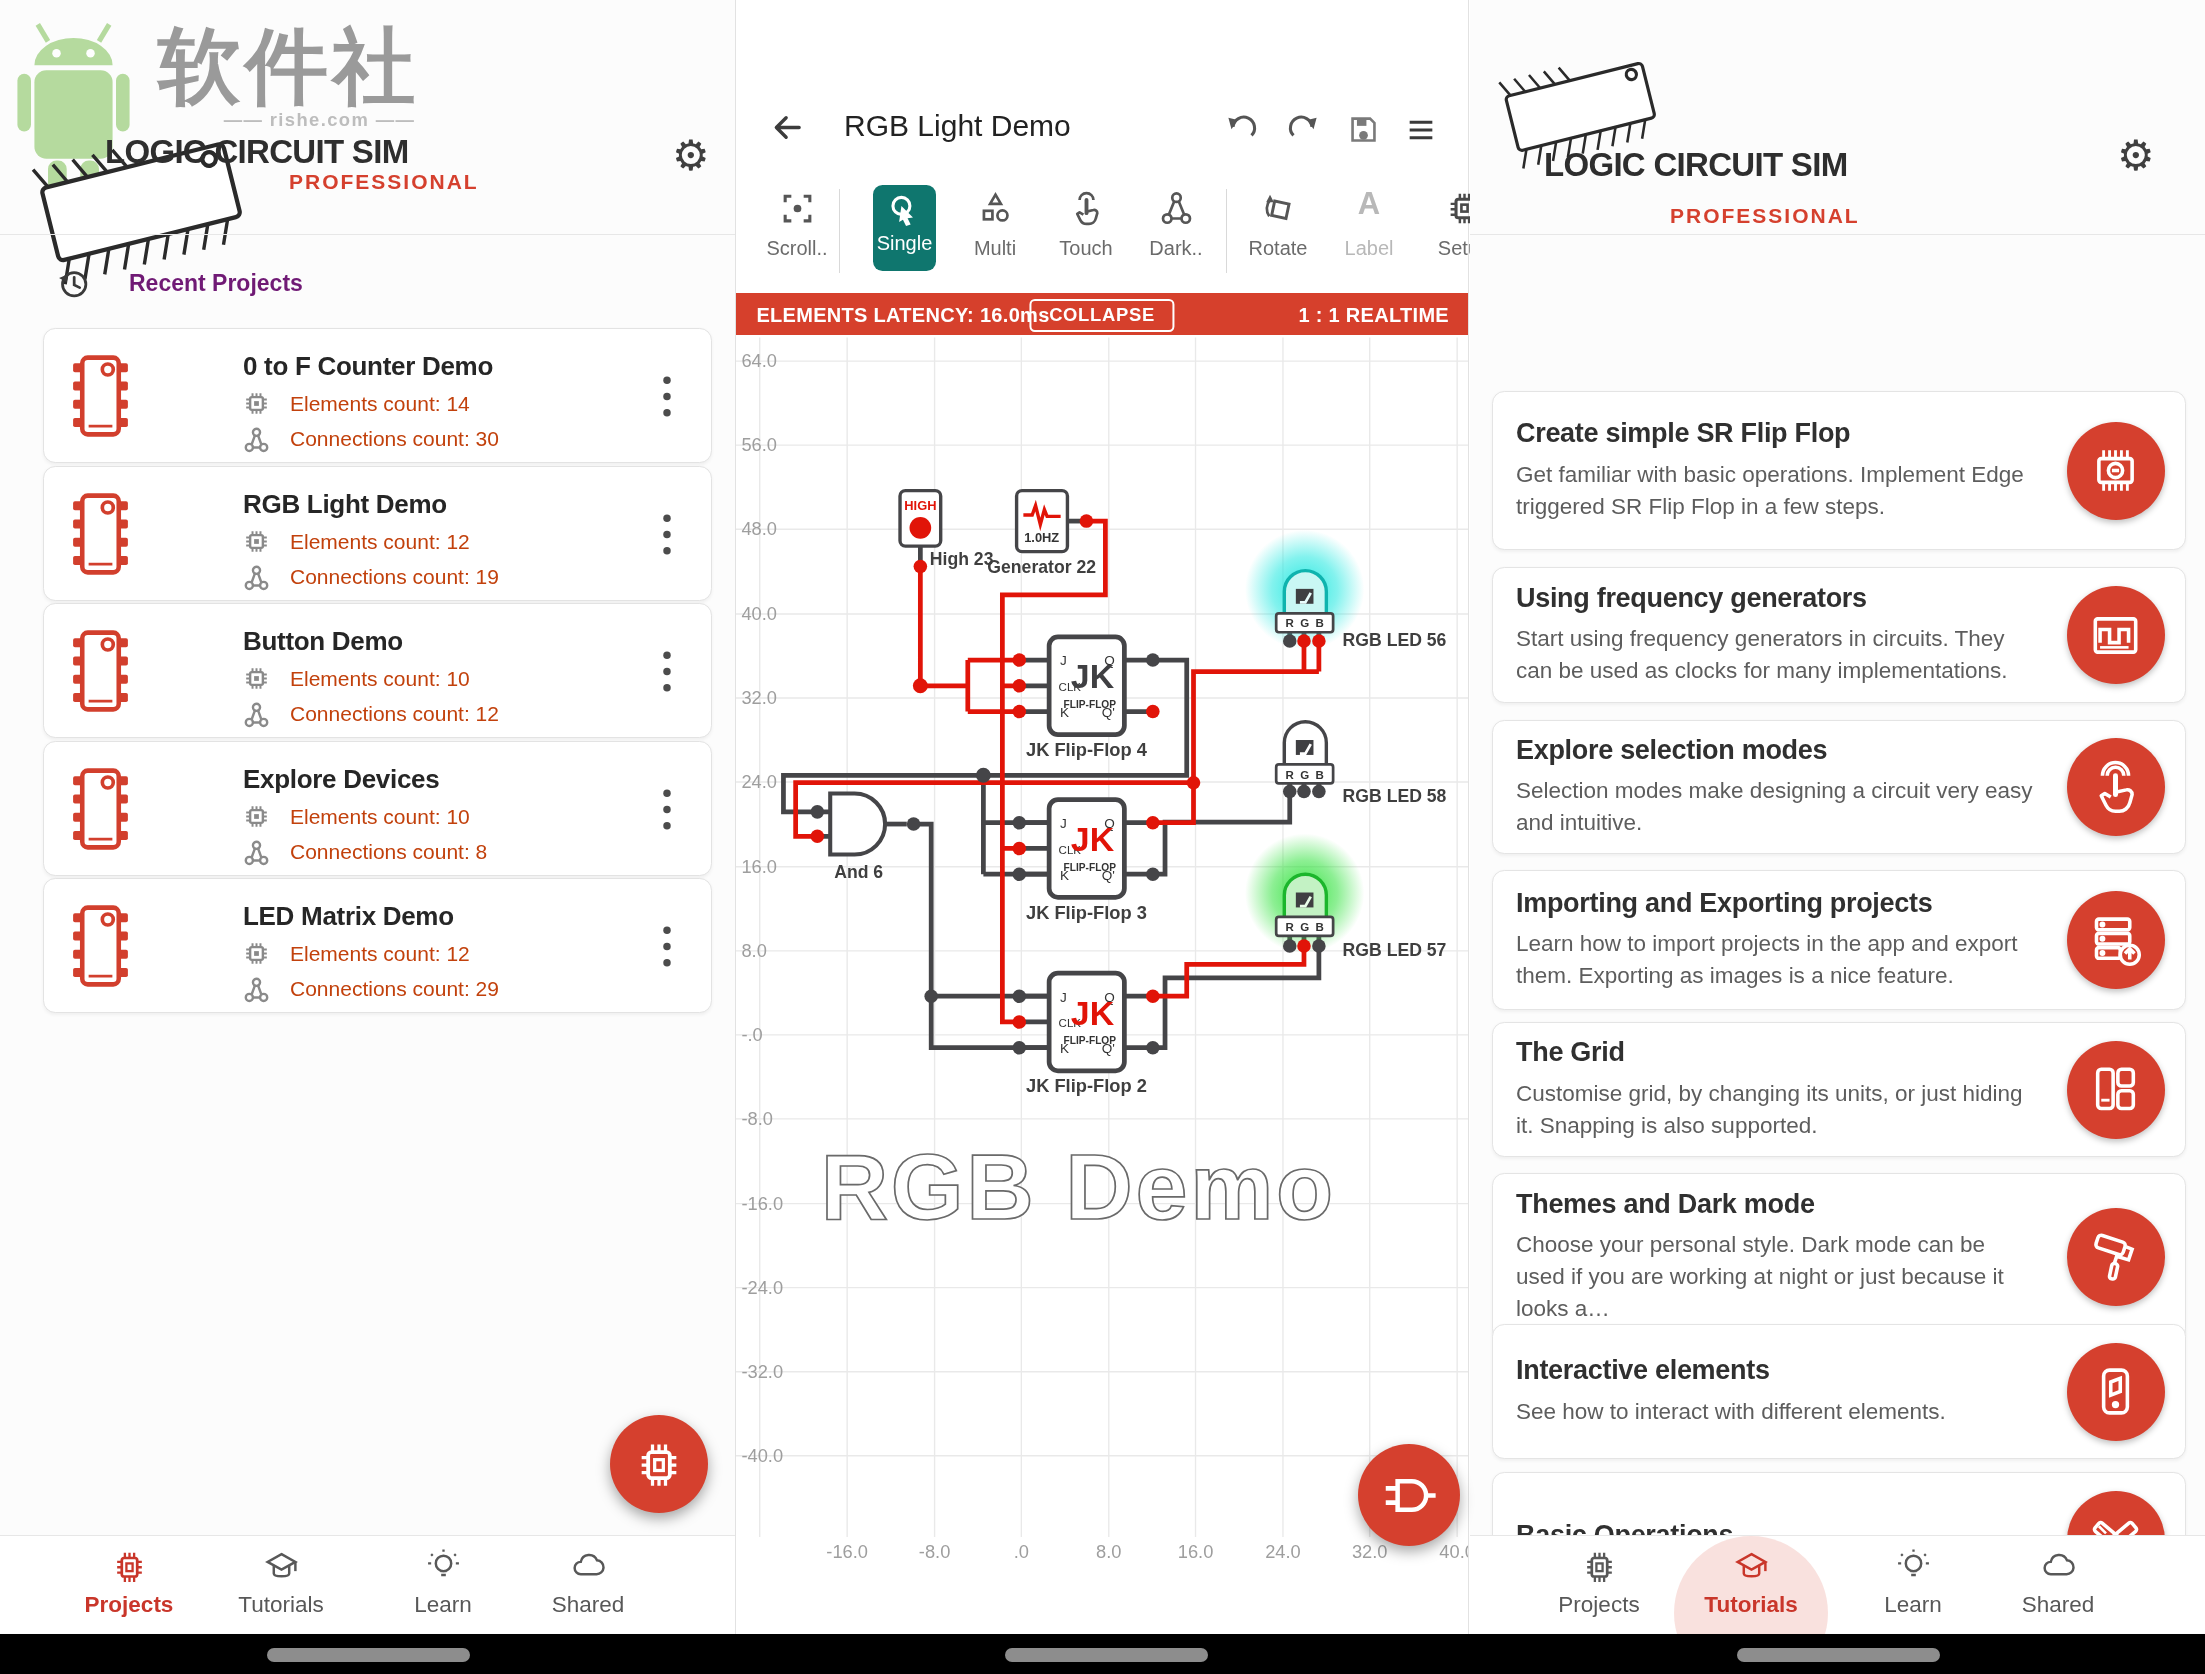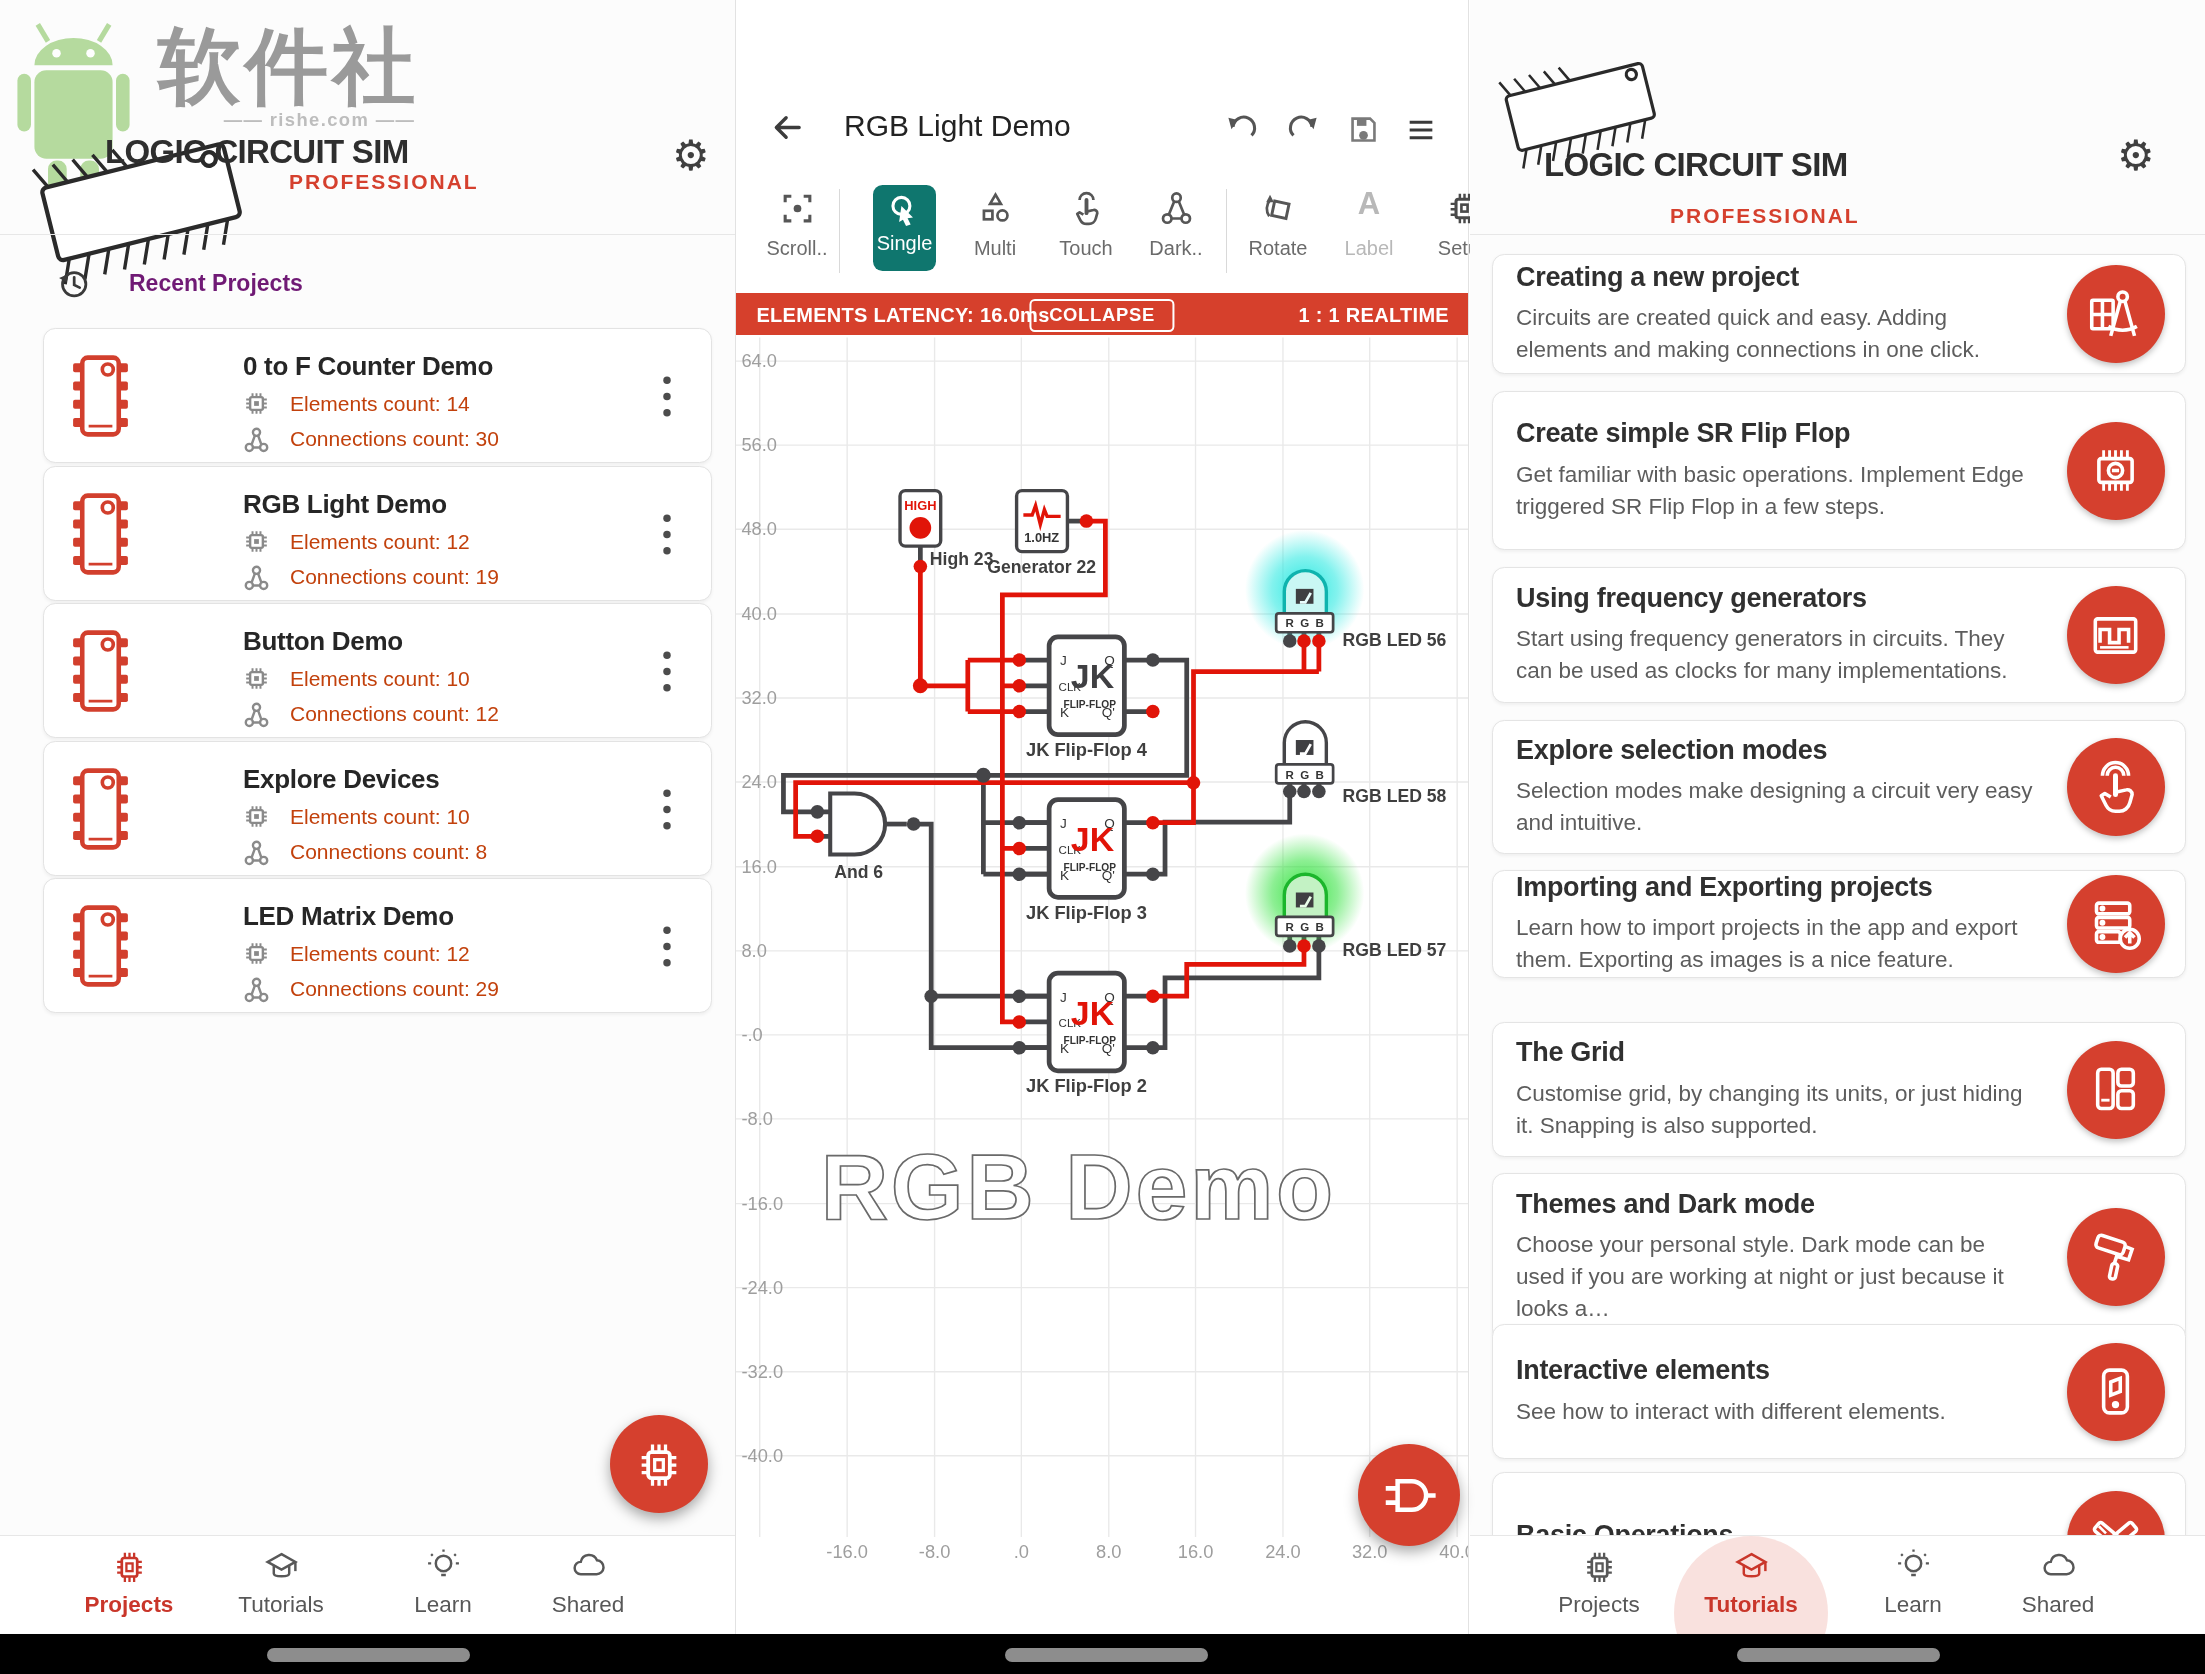--- a/index.html
+++ b/index.html
@@ -632,32 +632,20 @@
         <path d="M28 72 l-6 14 M40 72 l-6 14 M52 72 l-6 14 M64 72 l-6 14 M76 72 l-6 14 M88 72 l-6 14 M100 72 l-6 14 M112 72 l-6 14 M124 72 l-6 14"></path>
         <path d="M26 28 l-6 -12 M38 28 l-6 -12 M50 28 l-6 -12 M62 28 l-6 -12 M74 28 l-6 -12"></path>
       </g>
     </g>
   </svg>
   <div class="abs logo-title" style="left:74px;top:146px;font-size:33px;">LOGIC CIRCUIT SIM</div>
   <div class="abs logo-pro" style="left:200px;top:204px;font-size:21px;">PROFESSIONAL</div>
   <div class="abs gear" style="left:647px;top:135px;">⚙</div>
   <div class="divider-h" style="top:234px;"></div>
 
-  <div class="tcard" style="top:254px;height:120px;">
-    <div class="ttl">Creating a new project</div>
-    <div class="dsc">Circuits are created quick and easy. Adding elements and making connections in one click.</div>
-    <div class="ticon">
-      <svg width="57" height="57" viewBox="0 0 48 48" fill="none" stroke="#fff" stroke-width="3">
-          <rect x="4" y="12" width="18" height="24" rx="1"></rect>
-          <path d="M13 12v24 M4 24h18"></path>
-          <circle cx="30" cy="9" r="4"></circle>
-          <path d="M28 13 L20 42 M32 13 L40 42 M18 34 a24 24 0 0 0 24 0"></path>
-        </svg>
-    </div>
-  </div>
 
   <div class="tcard" style="top:391px;height:159px;">
     <div class="ttl">Create simple SR Flip Flop</div>
     <div class="dsc">Get familiar with basic operations. Implement Edge triggered SR Flip Flop in a few steps.</div>
     <div class="ticon">
       <svg width="57" height="57" viewBox="0 0 48 48" fill="none" stroke="#fff" stroke-width="3">
           <rect x="10" y="14" width="28" height="20" rx="2"></rect>
           <circle cx="24" cy="24" r="6"></circle>
           <path d="M21 24h6"></path>
           <path d="M14 14V7 M19 14V7 M24 14V7 M29 14V7 M34 14V7 M14 34v7 M19 34v7 M24 34v7 M29 34v7 M34 34v7" stroke-width="2.4"></path>
@@ -683,21 +671,21 @@
     <div class="ticon">
       <svg width="57" height="57" viewBox="0 0 48 48" fill="none" stroke="#fff" stroke-width="3">
           <path d="M13 14 a11 11 0 0 1 22 0"></path>
           <path d="M17 14 a7 7 0 0 1 14 0"></path>
           <path d="M24 14 v16" stroke-width="4.2" stroke-linecap="round"></path>
           <path d="M24 28 l9 -2 a4 4 0 0 1 5 4 l-2 7 a9 9 0 0 1 -9 7 h-3 a9 9 0 0 1 -8 -5 l-4 -8 3 -2 5 3" stroke-linejoin="round"></path>
         </svg>
     </div>
   </div>
 
-  <div class="tcard" style="top:870px;height:108px;">
+  <div class="tcard" style="top:870px;height:140px;">
     <div class="ttl">Importing and Exporting projects</div>
     <div class="dsc">Learn how to import projects in the app and export them. Exporting as images is a nice feature.</div>
     <div class="ticon">
       <svg width="57" height="57" viewBox="0 0 48 48" fill="none" stroke="#fff" stroke-width="3">
           <rect x="8" y="6" width="28" height="9" rx="2"></rect>
           <rect x="8" y="18" width="28" height="9" rx="2"></rect>
           <rect x="8" y="30" width="20" height="9" rx="2"></rect>
           <circle cx="13" cy="10.5" r="1" fill="#fff"></circle>
           <circle cx="13" cy="22.5" r="1" fill="#fff"></circle>
           <circle cx="13" cy="34.5" r="1" fill="#fff"></circle>

